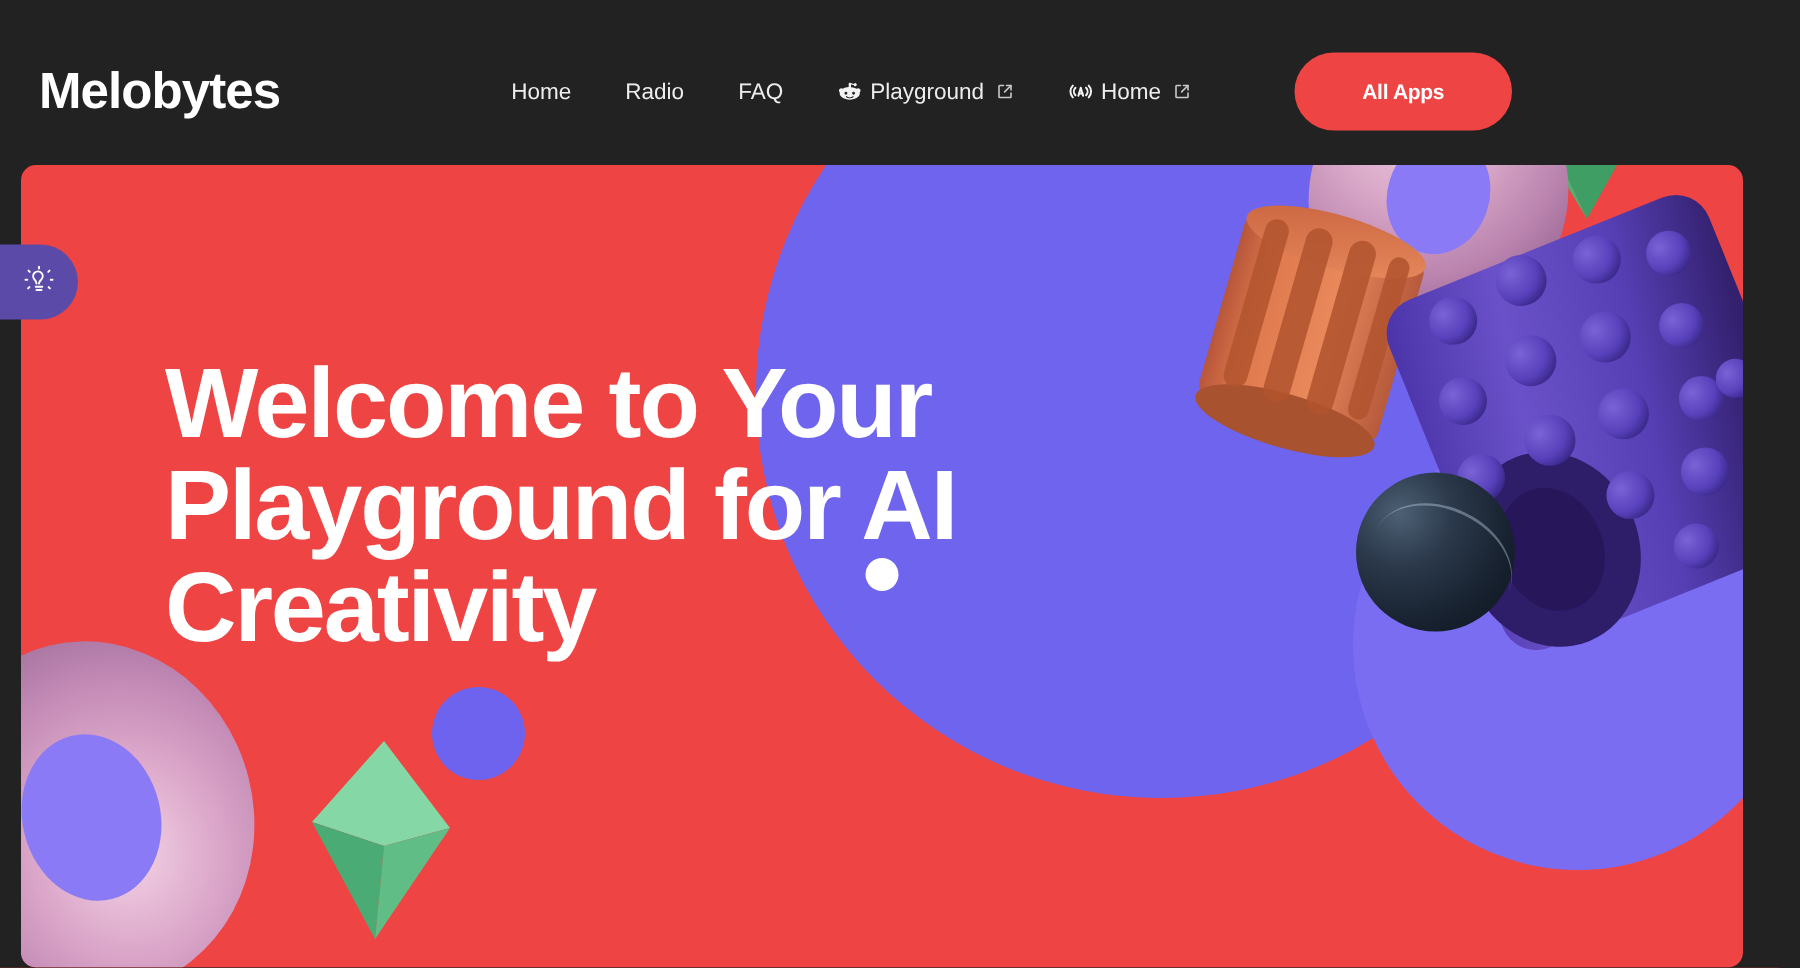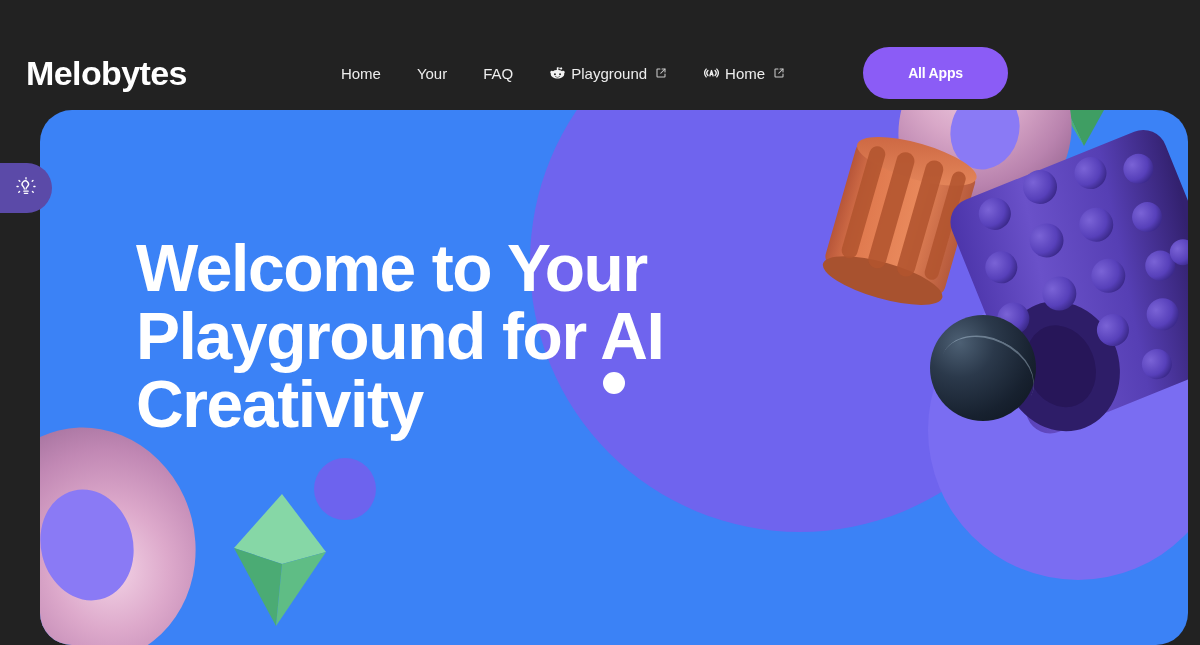--- a/index.html
+++ b/index.html
@@ -14,21 +14,21 @@
   .page {
     position: relative;
     width: 1200px;
     height: 645px;
     background: #222222;
   }
 
   
   .header {
     position: absolute;
-    top: 12px; left: 0;
+    top: 0; left: 0;
     width: 1032px;
     height: 110px;
     display: flex;
     align-items: center;
     padding: 12px 24px 0 26px;
     z-index: 30;
   }
   .brand {
     font-size: 34px;
     font-weight: bold;
@@ -66,42 +66,42 @@
     display: inline-flex;
     align-items: center;
     justify-content: center;
     width: 12px; height: 12px;
     margin-left: 3px;
     opacity: .85;
     flex: 0 0 auto;
   }
   .allapps {
     margin-left: auto;
-    background: #8b5cf6;
+    background: #ef4444;
     color: #ffffff;
     font-size: 14px;
     font-weight: bold;
     border: none;
     border-radius: 26px;
     width: 145px;
     height: 52px;
     cursor: pointer;
     font-family: "Liberation Sans", sans-serif;
     letter-spacing: -0.2px;
   }
 
   
   .hero {
     position: absolute;
-    left: 40px;
+    left: 14px;
     top: 110px;
     width: 1148px;
     height: 535px;
-    background: #3b82f6;
-    border-radius: 32px;
+    background: #ef4444;
+    border-radius: 10px;
     overflow: hidden;
     z-index: 10;
   }
   
   .hero-blob {
     position: absolute;
     right: 118px;
     top: -118px;
     width: 540px;
     height: 540px;
@@ -213,21 +213,21 @@
 
     <div class="brand">Melobytes</div>
 
     <nav class="nav">
 
       <a class="nav-item">
         <span class="label">Home</span>
       </a>
 
       <a class="nav-item">
-        <span class="label">Your</span>
+        <span class="label">Radio</span>
       </a>
 
 
       <a class="nav-item">
         <span class="label">FAQ</span>
       </a>
 
       <a class="nav-item">
         <span class="nav-icon">
           <svg width="17" height="17" viewBox="0 0 24 24" fill="#f2f2f2">

